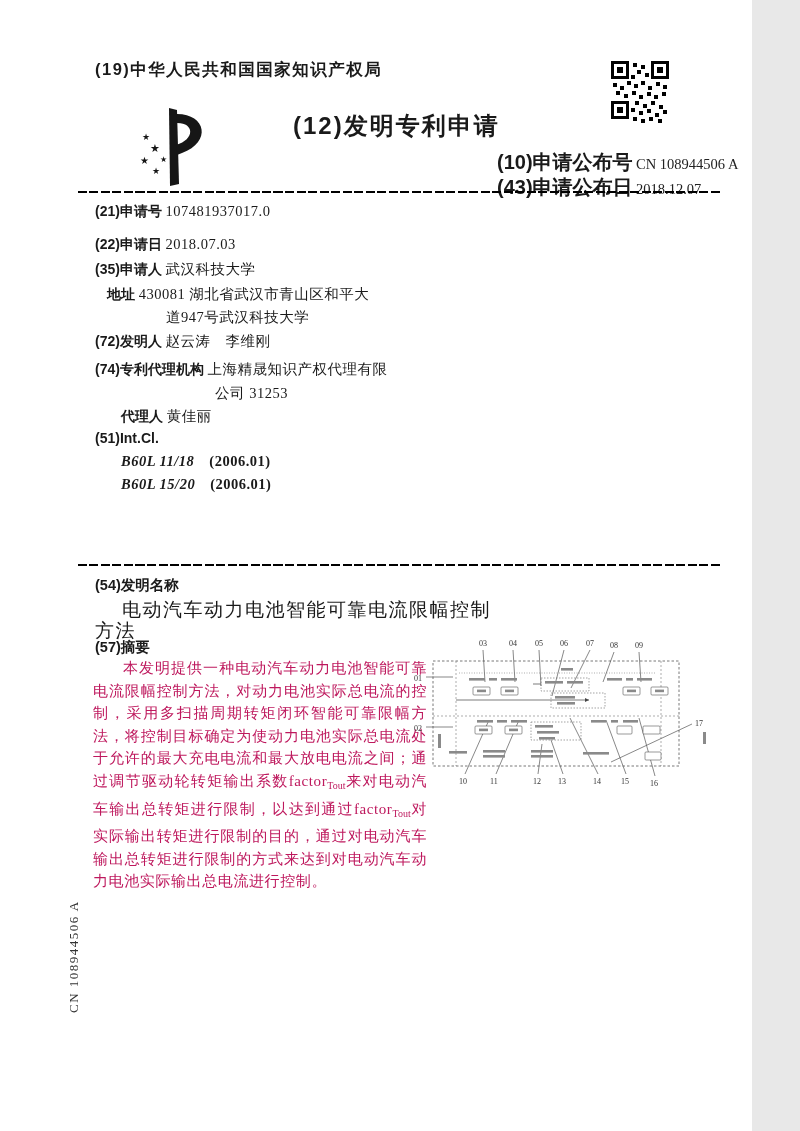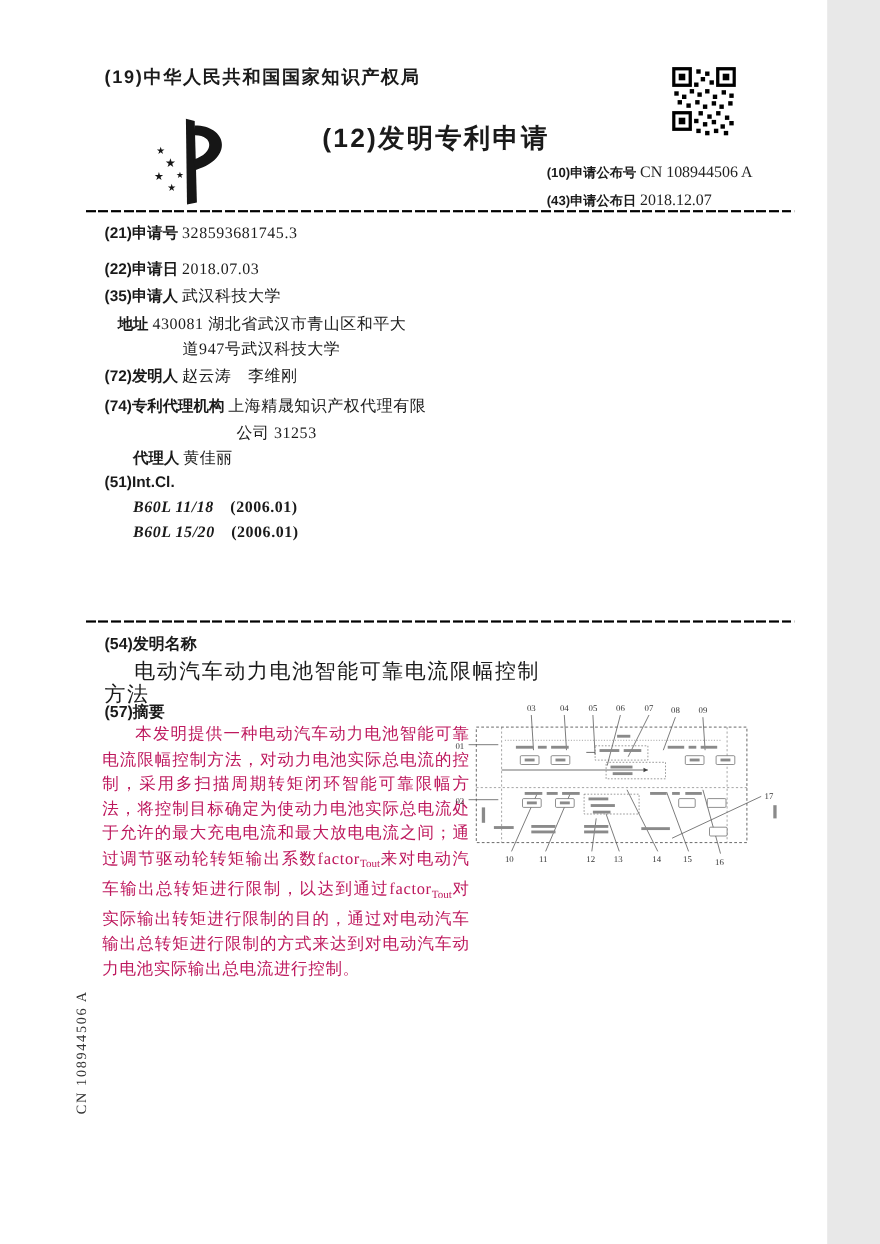--- a/index.html
+++ b/index.html
@@ -6,21 +6,21 @@
   .page{
     position:relative;width:752px;height:1131px;background:#ffffff;
     font-family:"Liberation Serif","DejaVu Serif",serif;color:#1a1a1a;overflow:hidden;
   }
   .abs{position:absolute;}
   .hei{font-family:"Liberation Sans","DejaVu Sans",sans-serif;font-weight:bold;}
   .rule{height:2px;background:repeating-linear-gradient(90deg,#000 0 9px,rgba(0,0,0,0) 9px 11.5px);}
   .hdr19{font-size:16.5px;letter-spacing:1.5px;}
   .title12{font-size:24px;letter-spacing:2px;}
   .publine{font-size:14px;white-space:nowrap;}
-  .publine .lbl{font-size:12px;}
+  .publine .lbl{font-size:20px;}
   .publine .val{font-family:"Liberation Serif","DejaVu Serif",serif;font-weight:normal;font-size:14.5px;color:#222;}
   .fieldrow{font-size:14.5px;white-space:nowrap;}
   .fieldrow .lbl{font-size:14px;}
   .fieldrow .val{font-family:"Liberation Serif","DejaVu Serif",serif;font-weight:normal;letter-spacing:0.5px;}
   .ipc{font-style:italic;font-weight:bold;font-size:14.5px;letter-spacing:0.5px;}
   .ipc .ver{font-style:normal;font-weight:bold;margin-left:15px;}
   .pagesinfo{font-size:13.5px;letter-spacing:1px;}
   .pagesinfo span{margin-left:22px;}
   .sec-label{font-size:14.5px;}
   .sec-title{font-size:19px;letter-spacing:1.5px;}
@@ -105,21 +105,21 @@
   </div>
   <div class="abs publine" style="left:497px;top:174px;">
     <span class="hei lbl">(43)申请公布日</span>
     <span class="val">2018.12.07</span>
   </div>
 
   <div class="abs rule" style="left:78px;top:191px;width:644px;"></div>
 
   <div class="abs fieldrow" style="left:95px;top:203px;">
     <span class="hei lbl">(21)申请号</span>
-    <span class="val">328593681745.3</span>
+    <span class="val">107481937017.0</span>
   </div>
   <div class="abs fieldrow" style="left:95px;top:236px;">
     <span class="hei lbl">(22)申请日</span>
     <span class="val">2018.07.03</span>
   </div>
   <div class="abs fieldrow" style="left:95px;top:260px;">
     <span class="hei lbl">(35)申请人</span>
     <span class="val">武汉科技大学</span>
   </div>
   <div class="abs fieldrow" style="left:107px;top:285px;">

